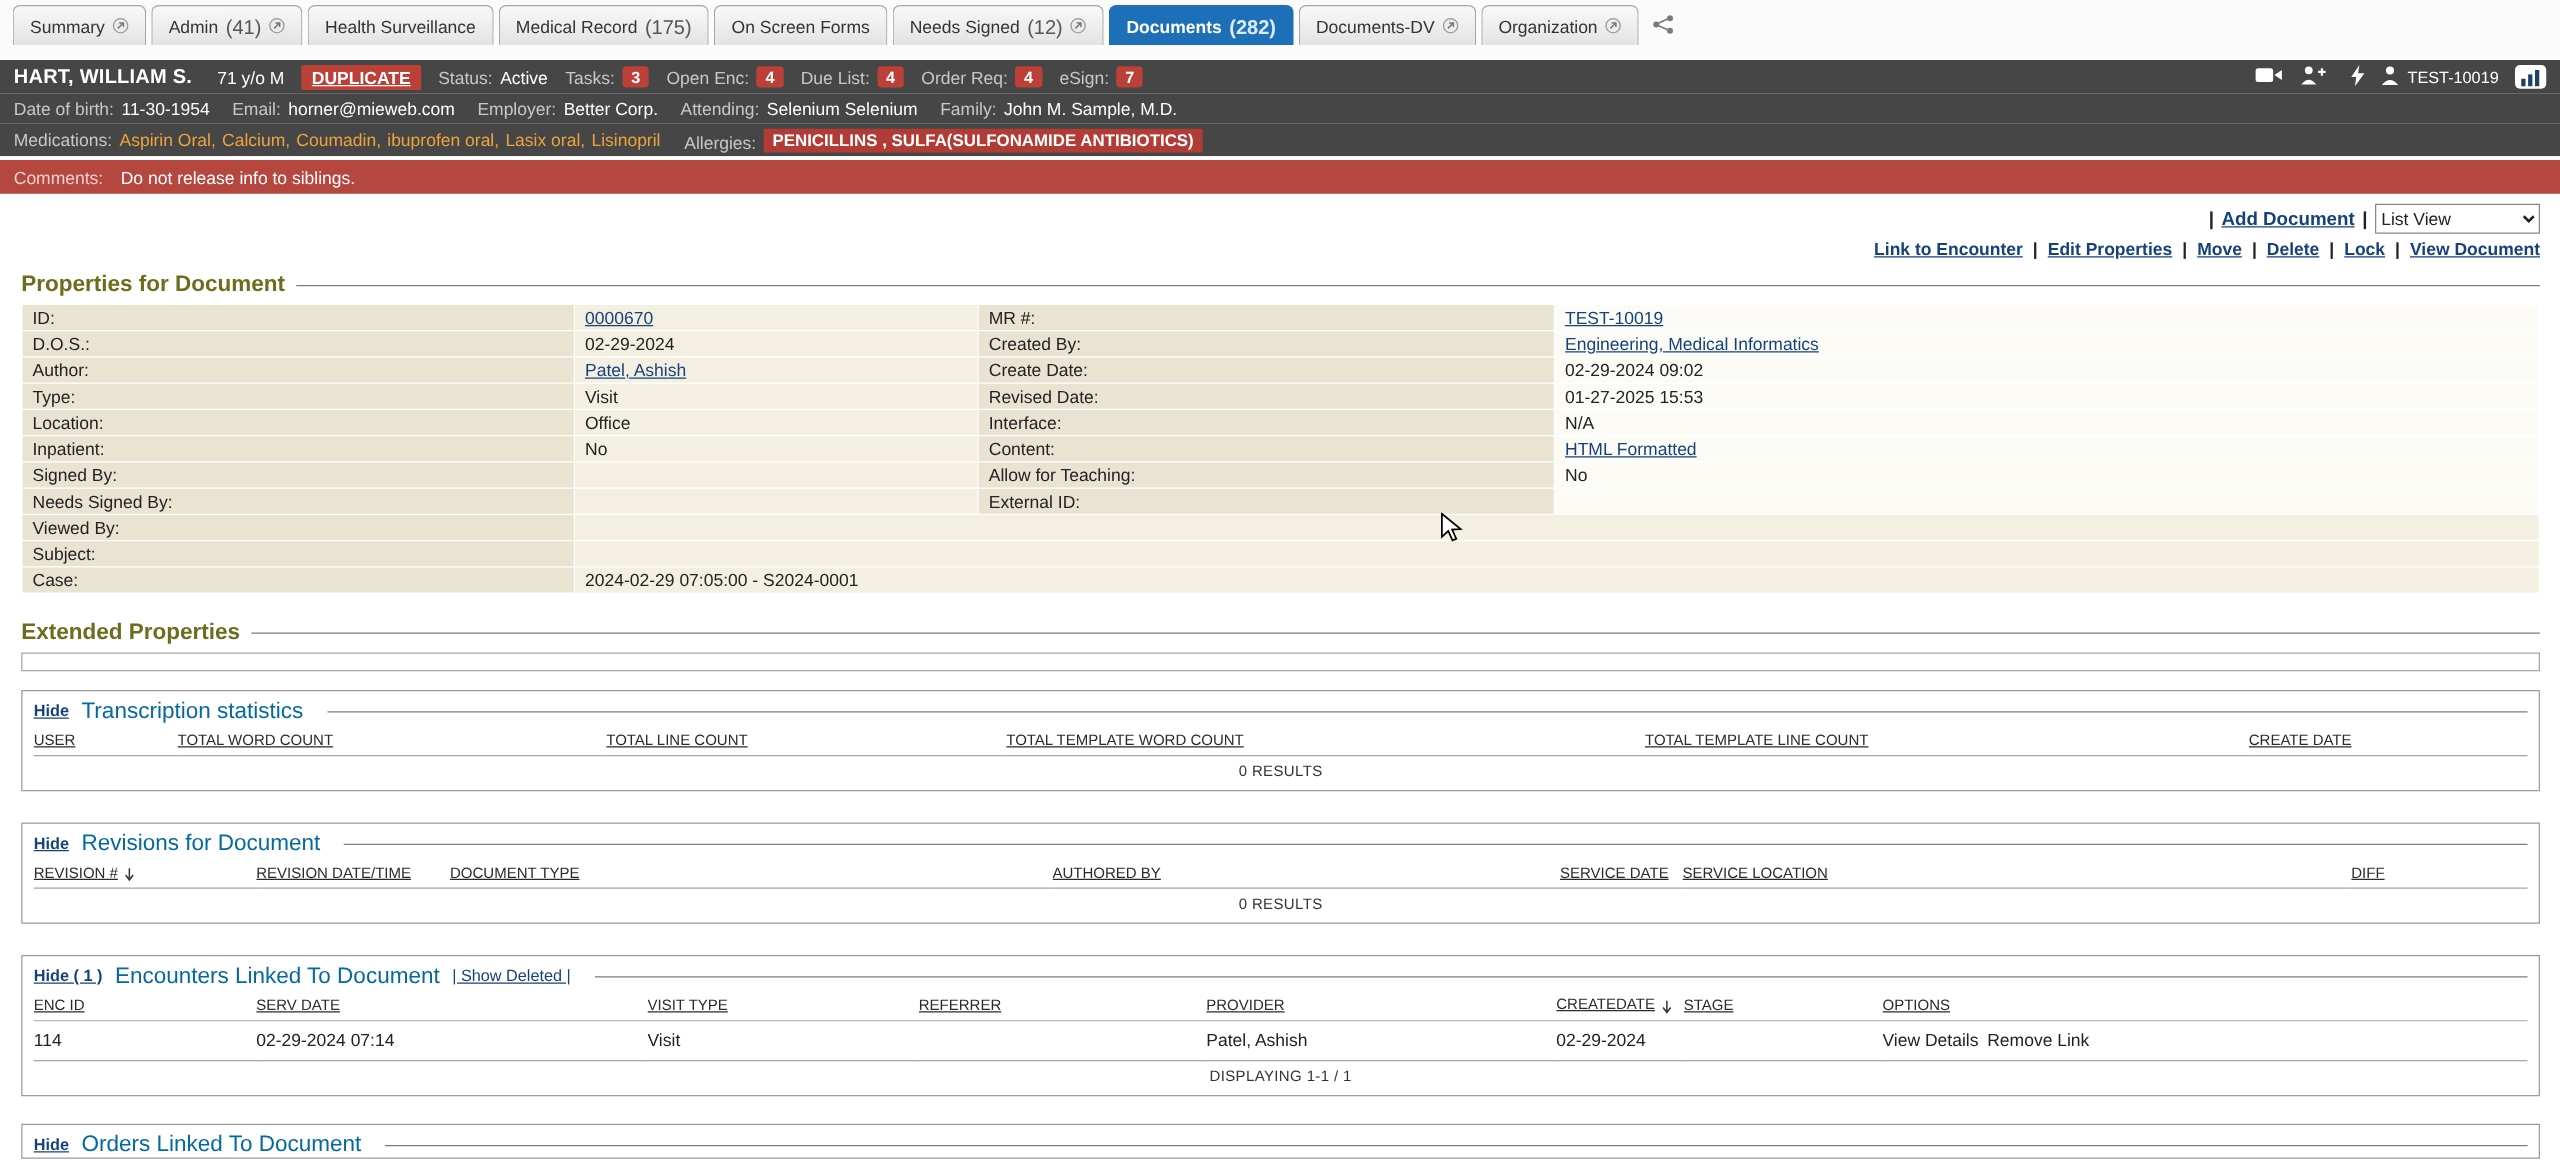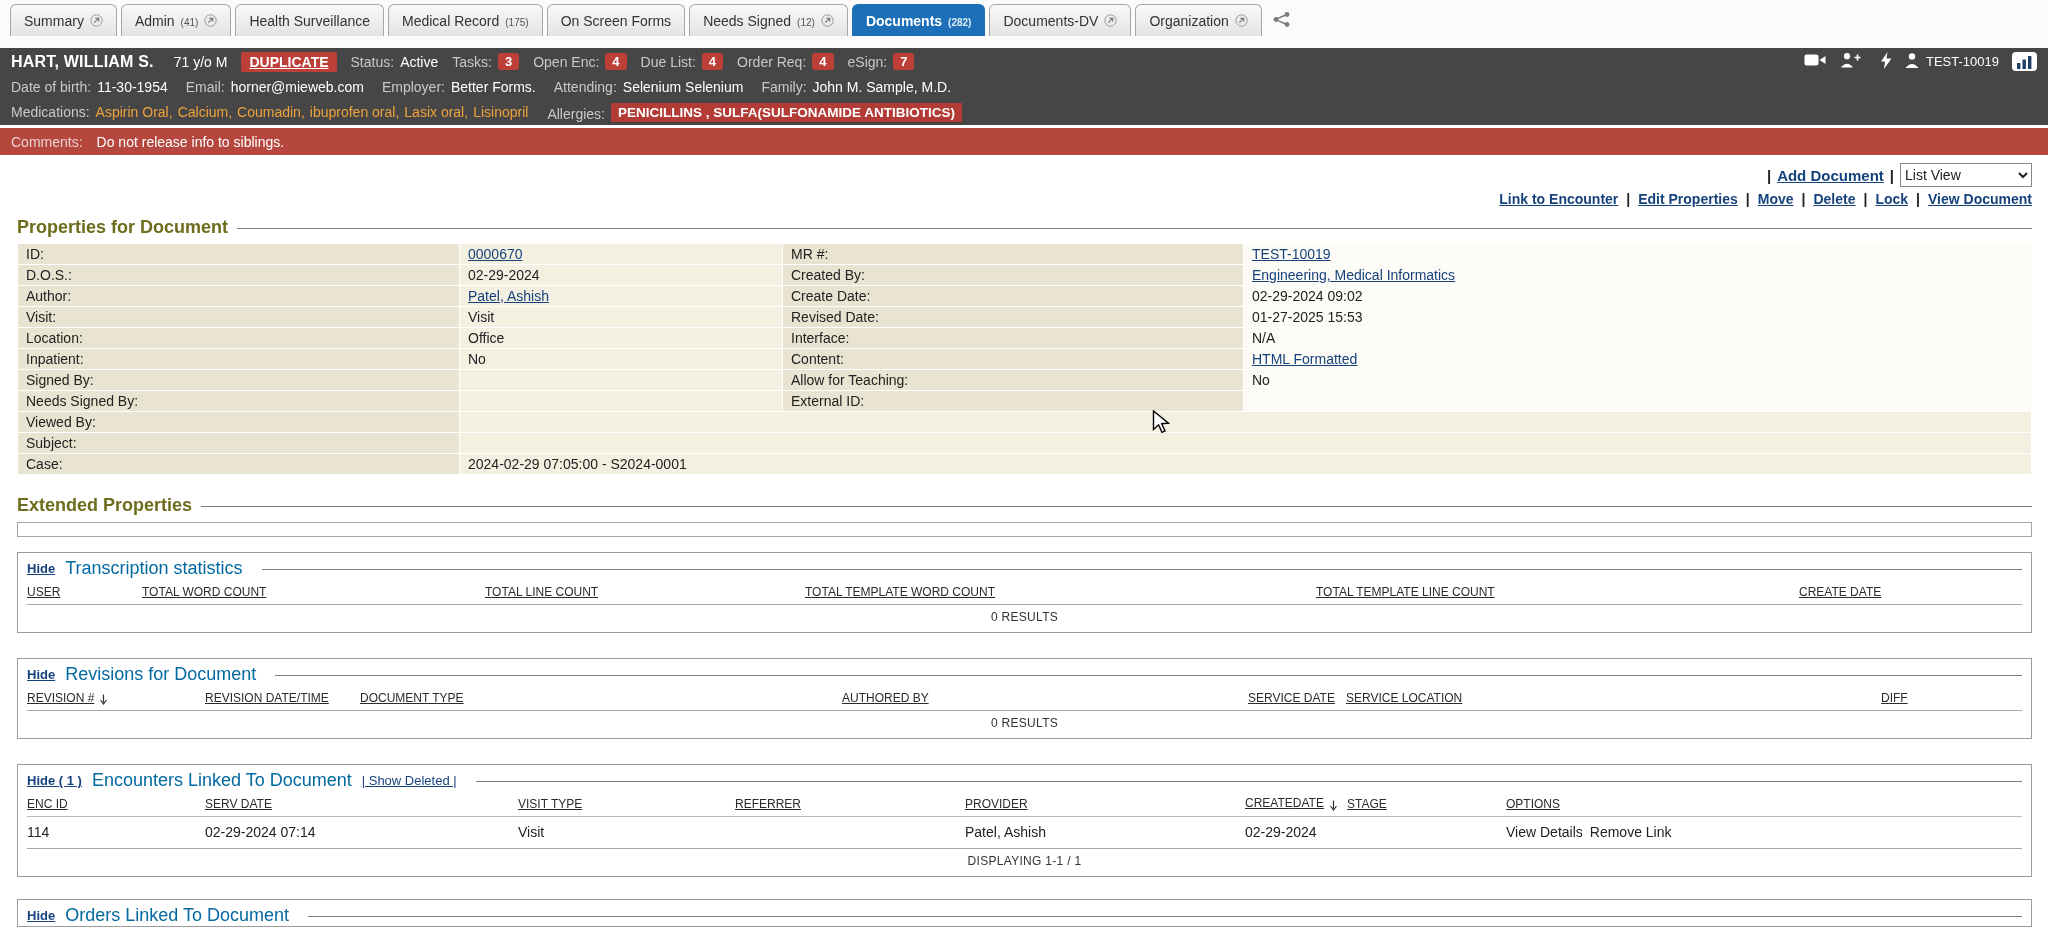--- a/index.html
+++ b/index.html
@@ -28,21 +28,21 @@
     padding: 0 13px;
     background: linear-gradient(#f9f9f9, #e3e3e3);
     border: 1px solid #a6a6a6;
     border-bottom: none;
     border-radius: 6px 6px 0 0;
     font-size: 14px;
     color: #333;
     cursor: pointer;
     white-space: nowrap;
   }
-  .tab .tab-count { font-size: 10px; color: #555; position: relative; top: 2px; }
+  .tab .tab-count { font-size: 16px; color: #555; position: relative; top: 2px; }
   .tab .tab-count:empty { display: none; }
   .tab.active { background: #1d70b7; border-color: #1d70b7; color: #fff; font-weight: bold; }
   .tab.active .tab-count { color: #dcebf8; }
   .popout { display: inline-flex; }
   .tab-extra { display: inline-flex; align-items: center; margin: 0 0 8px 6px; cursor: pointer; }
 
   
   .pt-bar {
     background: #464646; color: #fff;
     display: flex; align-items: center;
@@ -269,21 +269,21 @@
   <span class="grp">
     <span class="lbl">Date of birth:</span>
     <span>11-30-1954</span>
   </span>
   <span class="grp">
     <span class="lbl">Email:</span>
     <span>horner@mieweb.com</span>
   </span>
   <span class="grp">
     <span class="lbl">Employer:</span>
-    <span>Better Forms.</span>
+    <span>Better Corp.</span>
   </span>
   <span class="grp">
     <span class="lbl">Attending:</span>
     <span>Selenium Selenium</span>
   </span>
   <span class="grp">
     <span class="lbl">Family:</span>
     <span>John M. Sample, M.D.</span>
   </span>
 </div>
@@ -356,21 +356,21 @@
       <td class="pl">Created By:</td>
       <td class="pv2"><a>Engineering, Medical Informatics</a></td>
     </tr>
     <tr>
       <td class="pl">Author:</td>
       <td class="pv1"><a>Patel, Ashish</a></td>
       <td class="pl">Create Date:</td>
       <td class="pv2">02-29-2024 09:02</td>
     </tr>
     <tr>
-      <td class="pl">Visit:</td>
+      <td class="pl">Type:</td>
       <td class="pv1">Visit</td>
       <td class="pl">Revised Date:</td>
       <td class="pv2">01-27-2025 15:53</td>
     </tr>
     <tr>
       <td class="pl">Location:</td>
       <td class="pv1">Office</td>
       <td class="pl">Interface:</td>
       <td class="pv2">N/A</td>
     </tr>

